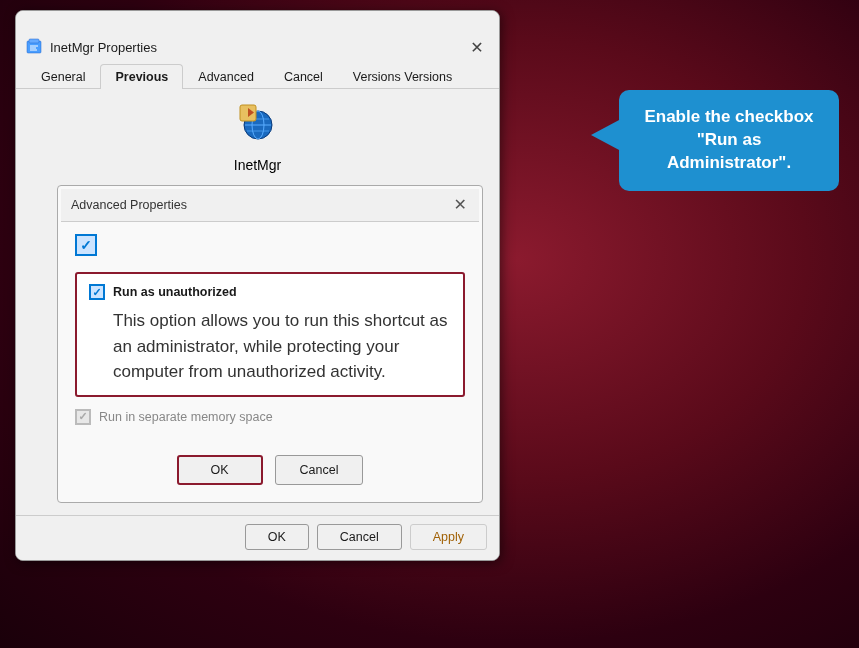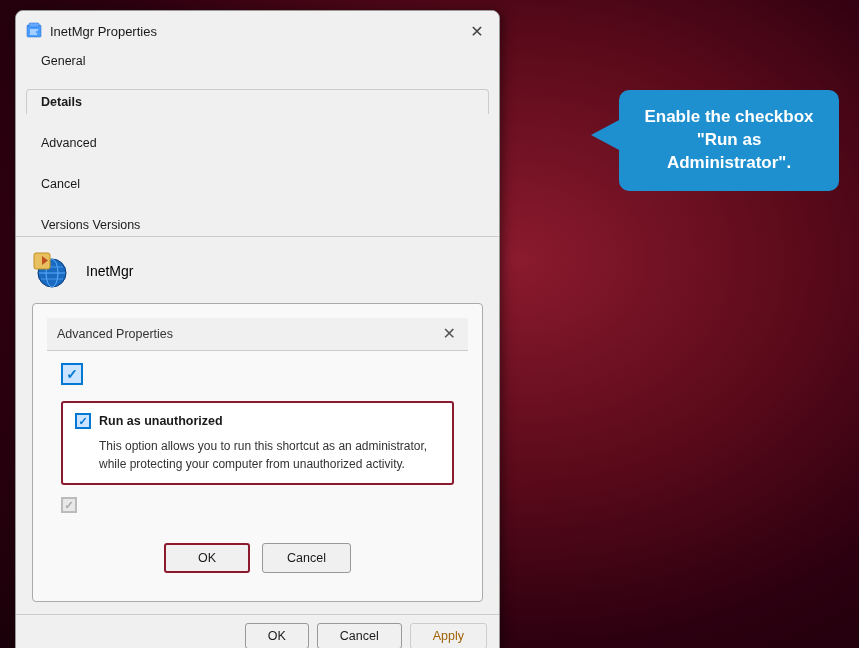--- a/index.html
+++ b/index.html
@@ -25,21 +25,21 @@
       border-radius: 8px;
       box-shadow: 2px 2px 12px rgba(0,0,0,0.5);
       overflow: hidden;
     }
 
     .title-bar {
       display: flex;
       align-items: center;
       justify-content: space-between;
       background: #f0f0f0;
-      padding: 8px 10px 4px 10px;
+      padding: 24px 10px 4px 10px;
       border-bottom: none;
     }
 
     .title-bar-left {
       display: flex;
       align-items: center;
       gap: 6px;
     }
 
     .title-text {
@@ -58,25 +58,25 @@
       align-items: center;
       justify-content: center;
       border-radius: 4px;
       font-size: 16px;
       color: #444;
     }
 
     
     .tabs {
       display: flex;
-      flex-direction: column;
+      flex-direction: row;
       padding: 0 10px;
       background: #f0f0f0;
       border-bottom: 1px solid #ccc;
-      gap: 16px;
+      gap: 0;
     }
 
     .tab {
       padding: 5px 14px;
       font-size: 12.5px;
       cursor: pointer;
       border: 1px solid transparent;
       border-bottom: none;
       border-radius: 4px 4px 0 0;
       color: #1a1a1a;
@@ -97,34 +97,36 @@
     .content {
       padding: 14px 16px 12px 16px;
       background: #f0f0f0;
     }
 
     .file-info {
       display: flex;
       align-items: center;
       gap: 14px;
       margin-bottom: 12px;
+      flex-direction: column;
     }
 
     .file-name {
       font-size: 14px;
       font-weight: 500;
     }
 
     
     .advanced-dialog {
       border: 1px solid #aaa;
       border-radius: 4px;
       background: #f9f9f9;
-      padding: 14px;
+      padding: 3px;
       overflow: hidden;
+      margin-left: 25px;
     }
 
     .advanced-title-bar {
       display: flex;
       align-items: center;
       justify-content: space-between;
       padding: 8px 10px;
       background: #f0f0f0;
       border-bottom: 1px solid #ccc;
     }
@@ -211,21 +213,21 @@
       font-weight: bold;
     }
 
     .checkbox-label {
       font-size: 12.5px;
       font-weight: 600;
       color: #1a1a1a;
     }
 
     .checkbox-description {
-      font-size: 12px;
+      font-size: 17px;
       color: #333;
       line-height: 1.5;
       margin-left: 24px;
     }
 
     
     .checkbox-disabled-row {
       display: flex;
       align-items: center;
       gap: 8px;
@@ -371,21 +373,21 @@
           <line x1="4" y1="12" x2="11" y2="12" stroke="white" stroke-width="1"></line>
         </svg>
       </span>
       <span class="title-text">InetMgr Properties</span>
     </div>
     <button class="title-close">✕</button>
   </div>
 
   <div class="tabs">
     <div class="tab">General</div>
-    <div class="tab active">Details</div>
+    <div class="tab active">Previous</div>
     <div class="tab">Advanced</div>
     <div class="tab">Cancel</div>
     <div class="tab">Versions Versions</div>
   </div>
 
   <div class="content">
 
     <div class="file-info">
       <div class="inetmgr-icon">
         <svg width="40" height="40" viewBox="0 0 40 40">
@@ -425,20 +427,21 @@
             </div>
             <span class="checkbox-label">Run as unauthorized</span>
           </div>
           <div class="checkbox-description">This option allows you to run this shortcut as an administrator, while protecting your computer from unauthorized activity.</div>
         </div>
 
         <div class="checkbox-disabled-row">
           <div class="checkbox-disabled">
             <span class="checkbox-disabled-mark">✓</span>
           </div>
+          <span class="checkbox-disabled-label">Run in separate memory space</span>
         </div>
 
       </div>
 
       <div class="dialog-buttons">
         <button class="btn-ok">OK</button>
         <button class="btn-cancel">Cancel</button>
       </div>
 
     </div>

